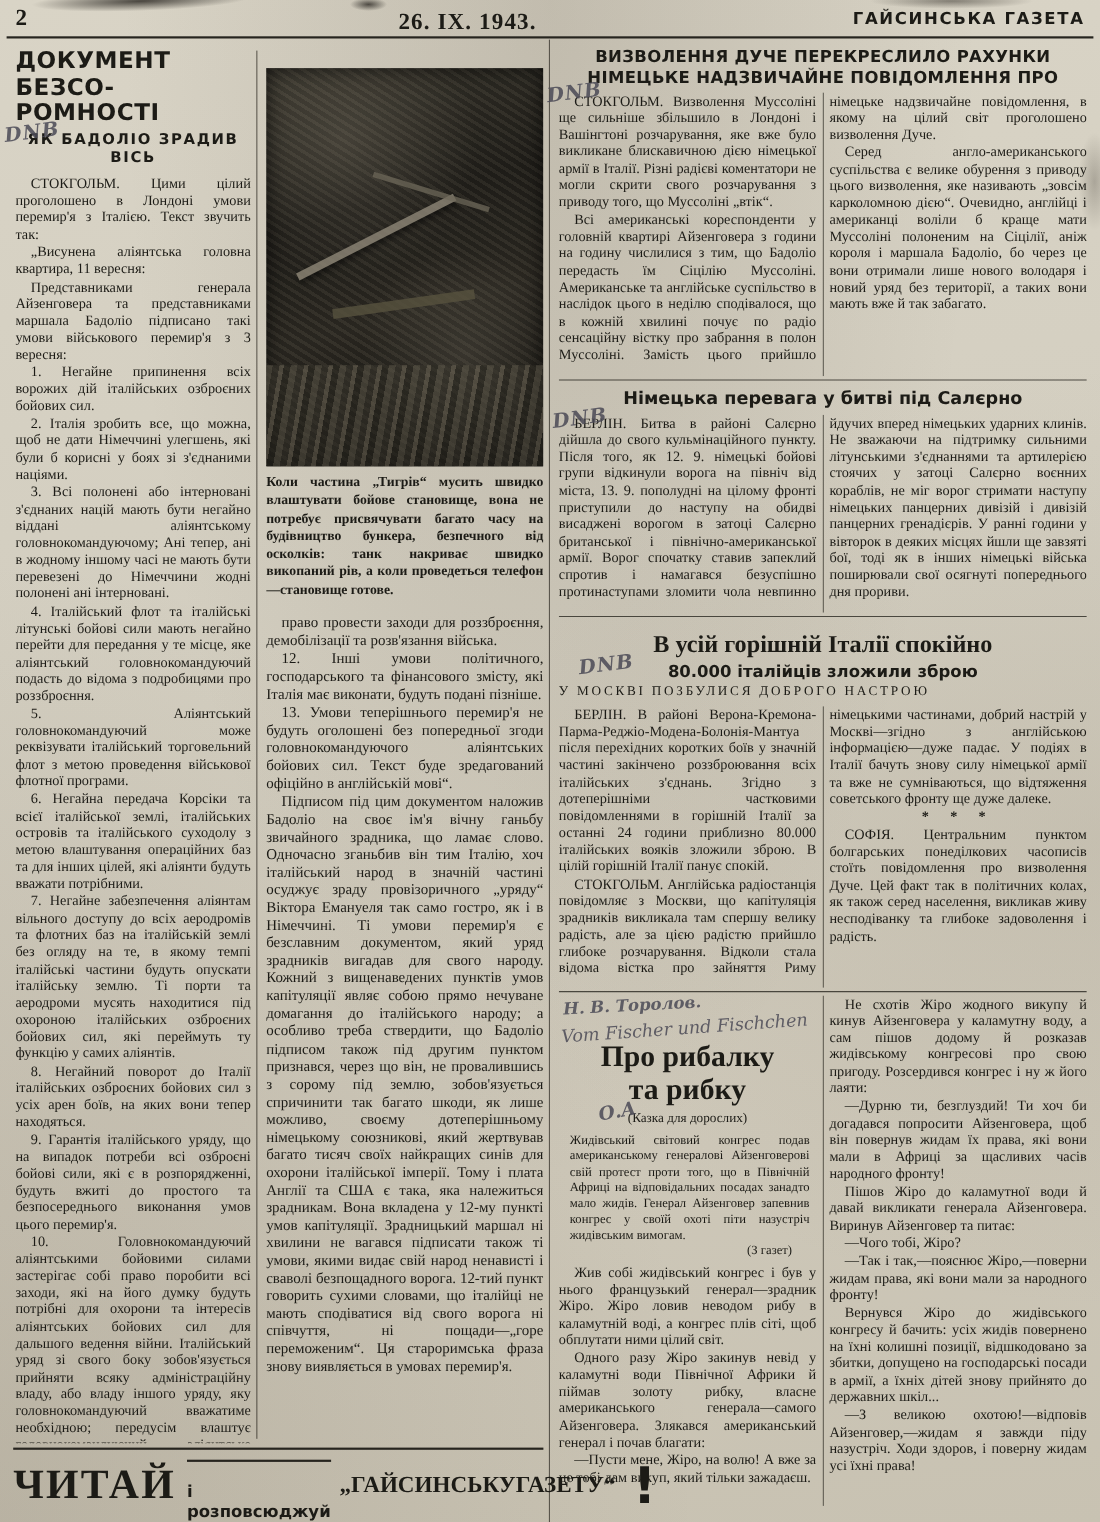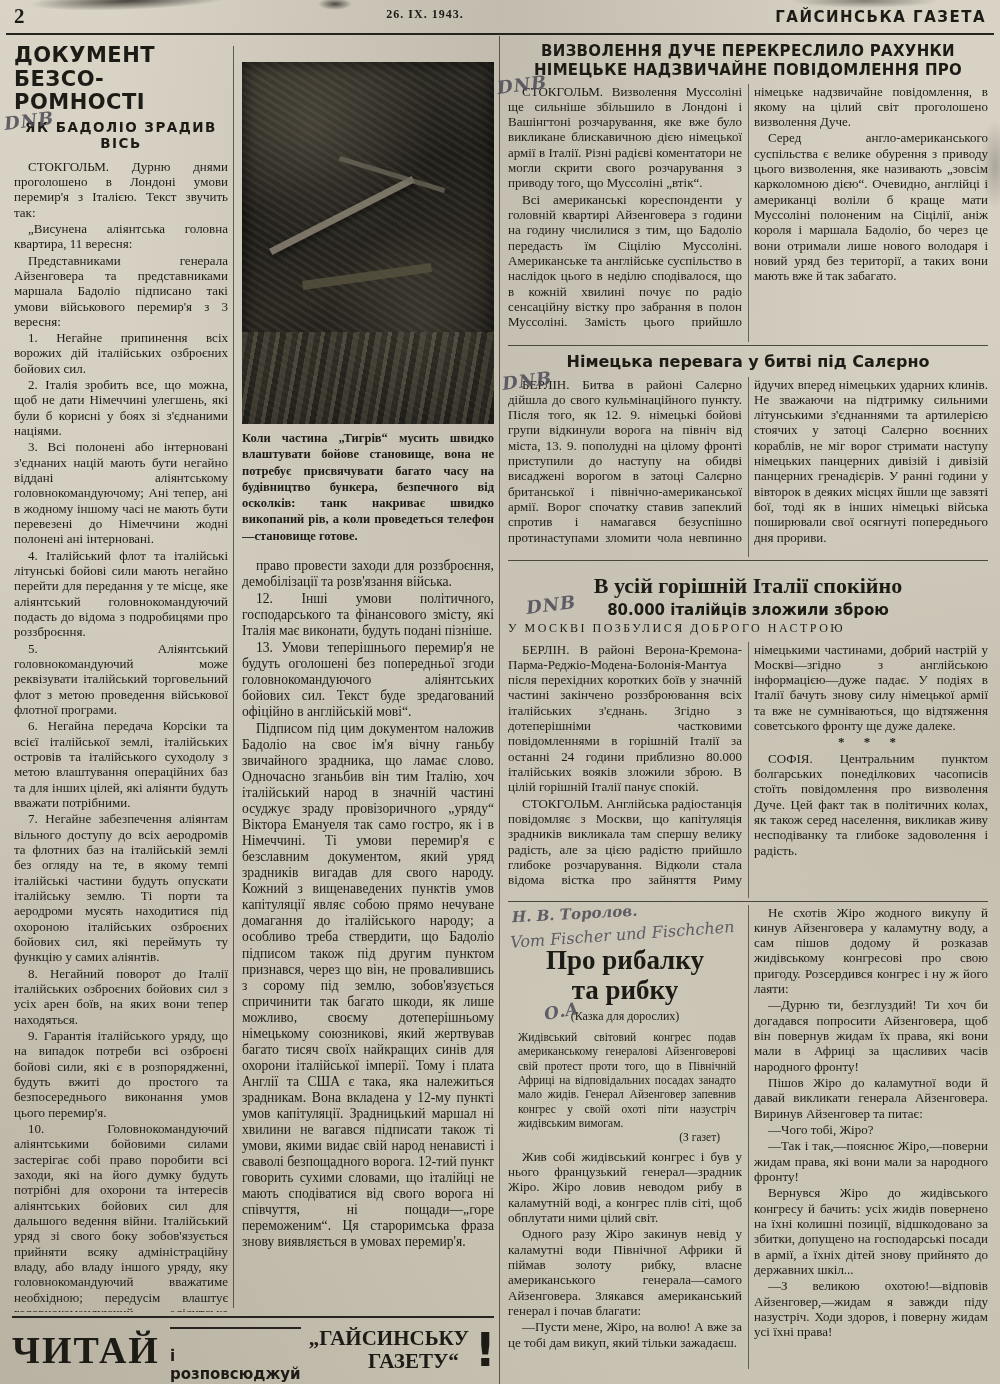--- a/index.html
+++ b/index.html
@@ -11,21 +11,21 @@
       linear-gradient(175deg,#d9d4c6 0%,#d3cec0 40%,#cdc7b8 75%,#c8c2b2 100%);
     font-family:"Liberation Serif",serif;}
   .stain{position:absolute;border-radius:50%;pointer-events:none;}
   .stain-a{top:-8px;left:28px;width:200px;height:18px;background:radial-gradient(ellipse,rgba(25,22,18,.75),transparent 70%);transform:rotate(-2deg);}
   .stain-b{top:-2px;left:318px;width:34px;height:12px;background:radial-gradient(ellipse,rgba(25,22,18,.7),transparent 70%);}
   .stain-c{top:-6px;right:60px;width:150px;height:14px;background:radial-gradient(ellipse,rgba(30,26,20,.45),transparent 70%);}
   .stain-d{top:120px;right:-10px;width:30px;height:90px;background:radial-gradient(ellipse,rgba(40,35,28,.25),transparent 70%);}
 
   header.mast{position:absolute;top:4px;left:0;right:0;height:26px;}
   .pgnum{position:absolute;left:14px;top:0;font-size:21px;font-weight:bold;}
-  .pgdate{position:absolute;left:0;right:150px;top:3px;text-align:center;font-size:12px;font-weight:bold;letter-spacing:1px;}
+  .pgdate{position:absolute;left:0;right:150px;top:3px;text-align:center;font-size:21px;font-weight:bold;letter-spacing:1px;}
   .pgtitle{position:absolute;right:14px;top:4px;font-size:15px;font-weight:bold;letter-spacing:1.5px;font-family:"DejaVu Sans",sans-serif;}
   .hrule{position:absolute;top:33px;left:6px;right:6px;height:2px;background:#26241e;}
 
   .vr{position:absolute;width:1px;background:rgba(30,28,22,.65);}
   .vr1{left:233px;top:46px;height:1262px;}
   .vr2{left:499px;top:36px;height:1348px;}
 
   .para{margin:0 0 1px 0;text-indent:14px;text-align:justify;line-height:1.18;}
   .para.stars{text-align:center;text-indent:0;letter-spacing:8px;font-weight:bold;}
 
@@ -77,21 +77,21 @@
   .dnb3{left:502px;top:370px;}
   .dnb4{left:526px;top:594px;}
   .hand-byline{left:4px;top:0px;font-size:15px;transform:rotate(-3deg);font-weight:bold;}
   .hand-german{left:2px;top:20px;font-size:16px;transform:rotate(-4deg);}
   .hand-oa{left:36px;top:96px;font-size:17px;transform:rotate(-10deg);font-weight:bold;}
 
   .promo{position:absolute;left:12px;top:1316px;width:482px;height:60px;border-top:2px solid #26241e;
     display:flex;align-items:center;padding-top:6px;box-sizing:border-box;}
   .promo-read{font-family:Liberation Serif, serif;font-weight:900;font-size:38px;letter-spacing:2px;}
   .promo-mid{font-family:"DejaVu Sans",sans-serif;font-weight:bold;font-size:15px;margin:10px 8px 0 10px;border-top:2px solid #26241e;padding-top:18px;}
-  .promo-gaz{display:flex;flex-direction:column;align-items:center;font-weight:bold;font-size:21px;line-height:1.1;}
+  .promo-gaz{display:flex;flex-direction:row;align-items:center;font-weight:bold;font-size:21px;line-height:1.1;}
   .promo-gaz span:last-child{align-self:flex-end;margin-right:10px;}
   .promo-bang{font-family:"DejaVu Sans",sans-serif;font-weight:900;font-size:46px;margin-left:6px;}
 </style>
 </head>
 <body>
 
 <div class="page">
 
   <div class="stain stain-a"></div>
   <div class="stain stain-b"></div>
@@ -108,21 +108,21 @@
   <div class="vr vr1"></div>
   <div class="vr vr2"></div>
 
   <section class="colA">
     <h1 class="a1-title">
       <span>ДОКУМЕНТ БЕЗСО-</span>
       <span>РОМНОСТІ</span>
     </h1>
     <h2 class="a1-sub">ЯК БАДОЛІО ЗРАДИВ ВІСЬ</h2>
     <div>
-        <p class="para">СТОКГОЛЬМ. Дурню днями проголошено в Лондоні умови перемир'я з Італією. Текст звучить так:</p>
+        <p class="para">СТОКГОЛЬМ. Цими цілий проголошено в Лондоні умови перемир'я з Італією. Текст звучить так:</p>
         <p class="para">„Висунена аліянтська головна квартира, 11 вересня:</p>
         <p class="para">Представниками генерала Айзенговера та представниками маршала Бадоліо підписано такі умови військового перемир'я з 3 вересня:</p>
         <p class="para">1. Негайне припинення всіх ворожих дій італійських озброєних бойових сил.</p>
         <p class="para">2. Італія зробить все, що можна, щоб не дати Німеччині улегшень, які були б корисні у боях зі з'єднаними націями.</p>
         <p class="para">3. Всі полонені або інтерновані з'єднаних націй мають бути негайно віддані аліянтському головнокомандуючому; Ані тепер, ані в жодному іншому часі не мають бути перевезені до Німеччини жодні полонені ані інтерновані.</p>
         <p class="para">4. Італійський флот та італійські літунські бойові сили мають негайно перейти для передання у те місце, яке аліянтський головнокомандуючий подасть до відома з подробицями про роззброєння.</p>
         <p class="para">5. Аліянтський головнокомандуючий може реквізувати італійський торговельний флот з метою проведення військової флотної програми.</p>
         <p class="para">6. Негайна передача Корсіки та всієї італійської землі, італійських островів та італійського суходолу з метою влаштування операційних баз та для інших цілей, які аліянти будуть вважати потрібними.</p>
         <p class="para">7. Негайне забезпечення аліянтам вільного доступу до всіх аеродромів та флотних баз на італійській землі без огляду на те, в якому темпі італійські частини будуть опускати італійську землю. Ті порти та аеродроми мусять находитися під охороною італійських озброєних бойових сил, які переймуть ту функцію у самих аліянтів.</p>
         <p class="para">8. Негайний поворот до Італії італійських озброєних бойових сил з усіх арен боїв, на яких вони тепер находяться.</p>

